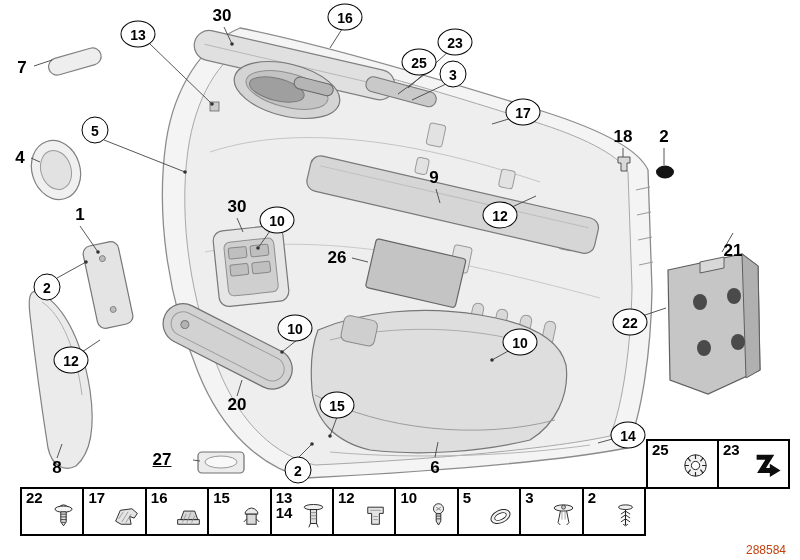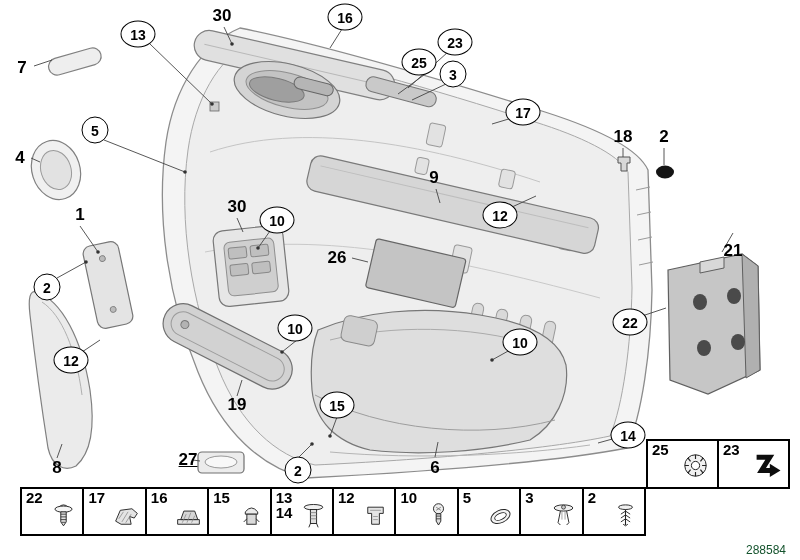--- a/index.html
+++ b/index.html
@@ -26,21 +26,21 @@
     position:absolute;left:646px;top:439px;width:144px;height:50px;
     display:flex;border:2px solid #000;background:#fff;box-sizing:border-box;z-index:6;
   }
   .legend-cell{flex:1;position:relative;border-right:2px solid #000;cursor:pointer;}
   .legend-cell:last-child{border-right:none;}
   .legend-labels{position:absolute;top:1px;left:4px;}
   .legend-num{font-weight:bold;font-size:15px;line-height:1.02;color:#000;}
   .legend-icon{position:absolute;right:3px;bottom:2px;width:31px;height:31px;}
   .side-cells .legend-icon{width:33px;height:33px;right:5px;bottom:5px;}
   .diagram-number{
-    position:absolute;right:14px;bottom:3px;font-size:12px;color:#14532d;z-index:6;text-align:right;
+    position:absolute;right:14px;bottom:3px;font-size:12px;color:#c2410c;z-index:6;text-align:right;
   }
 </style>
 </head>
 <body>
 
 <div class="stage">
 
   <svg width="0" height="0" style="position:absolute" aria-hidden="true">
     <defs>
       <symbol id="screw-with-washer-icon" viewBox="0 0 40 40">
@@ -399,20 +399,20 @@
     <div class="callout circled wide" style="left: 277px; top: 220px;">10</div>
     <div class="callout plain" style="left: 434px; top: 178px;">9</div>
     <div class="callout circled wide" style="left: 500px; top: 215px;">12</div>
     <div class="callout plain" style="left: 337px; top: 258px;">26</div>
     <div class="callout circled" style="left: 47px; top: 287px;">2</div>
     <div class="callout circled wide" style="left: 71px; top: 360px;">12</div>
     <div class="callout plain" style="left: 733px; top: 222px; margin-top: 29px;">21</div>
     <div class="callout circled wide" style="left: 630px; top: 322px;">22</div>
     <div class="callout circled wide" style="left: 295px; top: 328px;">10</div>
     <div class="callout circled wide" style="left: 520px; top: 342px;">10</div>
-    <div class="callout plain" style="left: 237px; top: 405px;">19</div>
+    <div class="callout plain" style="left: 237px; top: 405px;">20</div>
     <div class="callout circled wide" style="left: 337px; top: 405px;">15</div>
     <div class="callout plain" style="left: 57px; top: 468px;">8</div>
-    <div class="callout plain" style="left: 188px; top: 460px; text-decoration: underline;">27</div>
+    <div class="callout plain" style="left: 162px; top: 460px; text-decoration: underline;">27</div>
     <div class="callout circled" style="left: 298px; top: 470px;">2</div>
     <div class="callout plain" style="left: 435px; top: 468px;">6</div>
     <div class="callout circled wide" style="left: 628px; top: 435px;">14</div>
   </div>
 
 </body></html>

